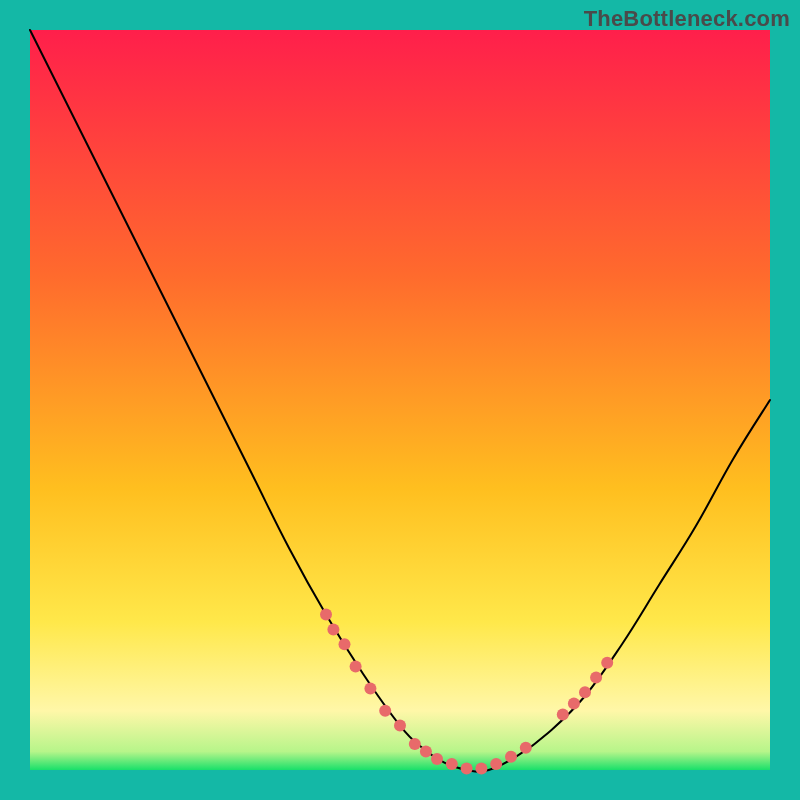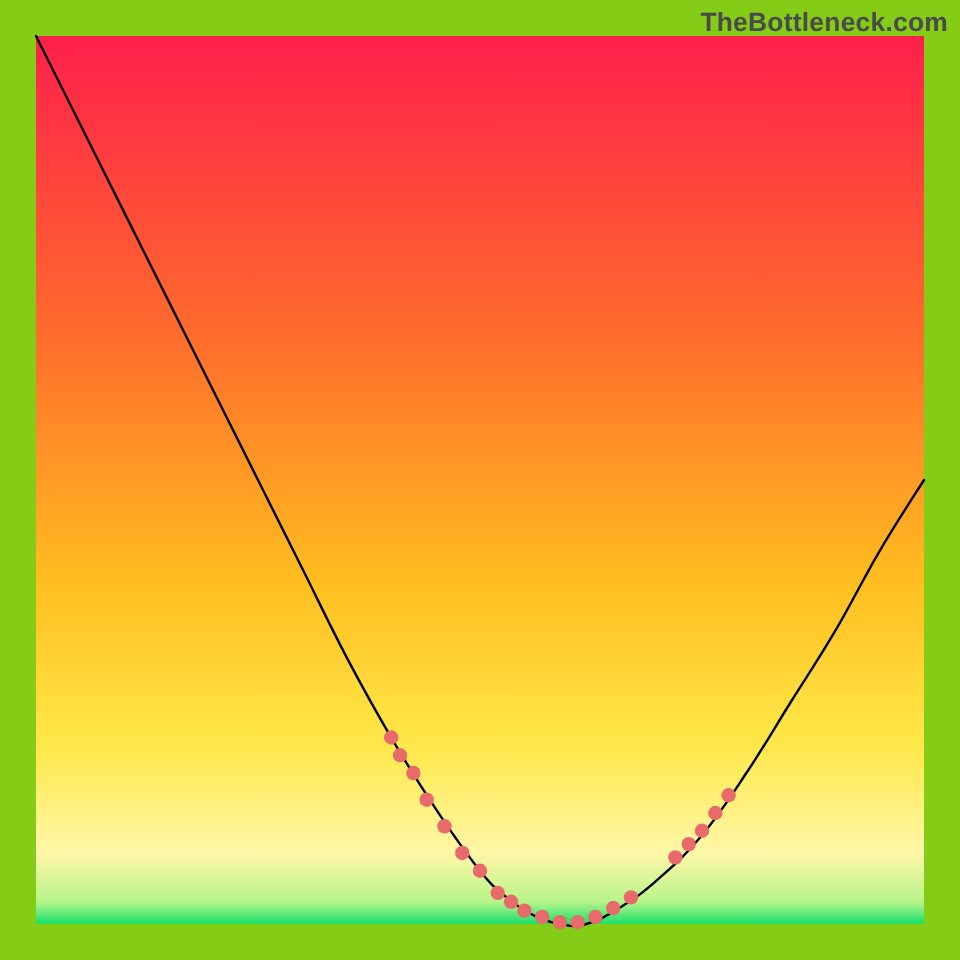--- a/index.html
+++ b/index.html
@@ -10,21 +10,21 @@
     background: #000;
     overflow: hidden;
     font-family: Arial, Helvetica, sans-serif;
   }
   .frame {
     position: absolute;
     left: 0;
     top: 0;
     width: 800px;
     height: 800px;
-    background: #84cc16;
+    background: #14b8a6;
   }
   .plot-area {
     position: absolute;
     left: 30px;
     top: 30px;
     width: 740px;
     height: 740px;
     
     background: linear-gradient(
       to bottom,

